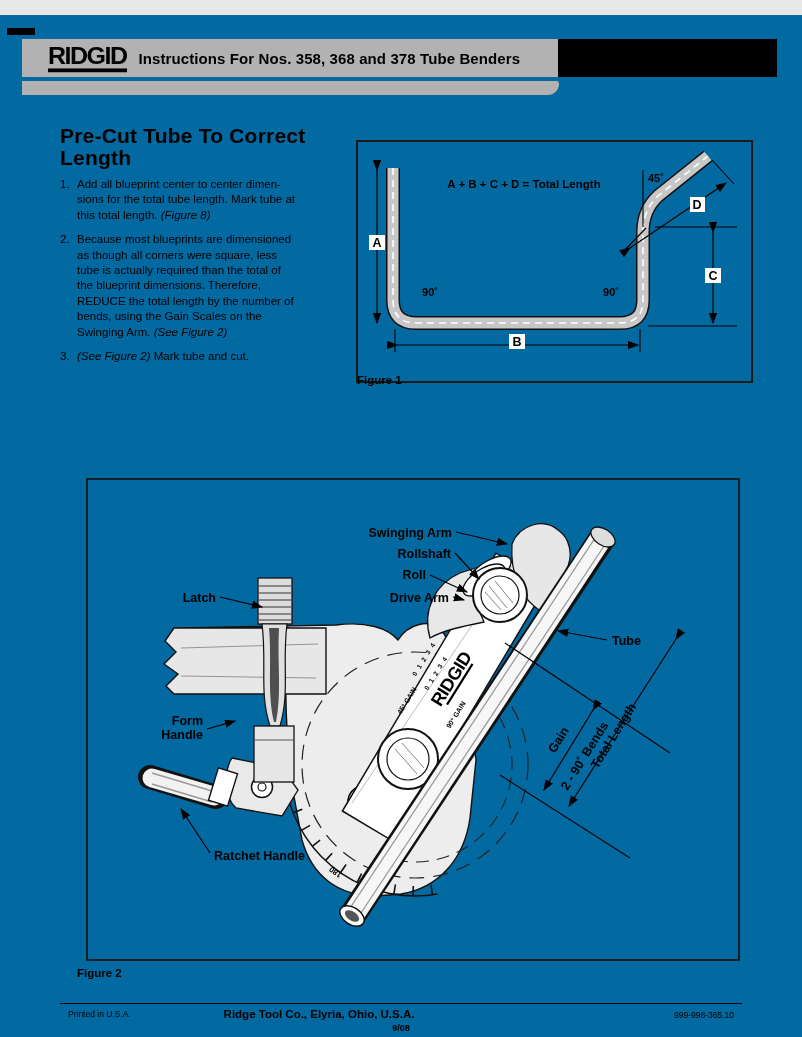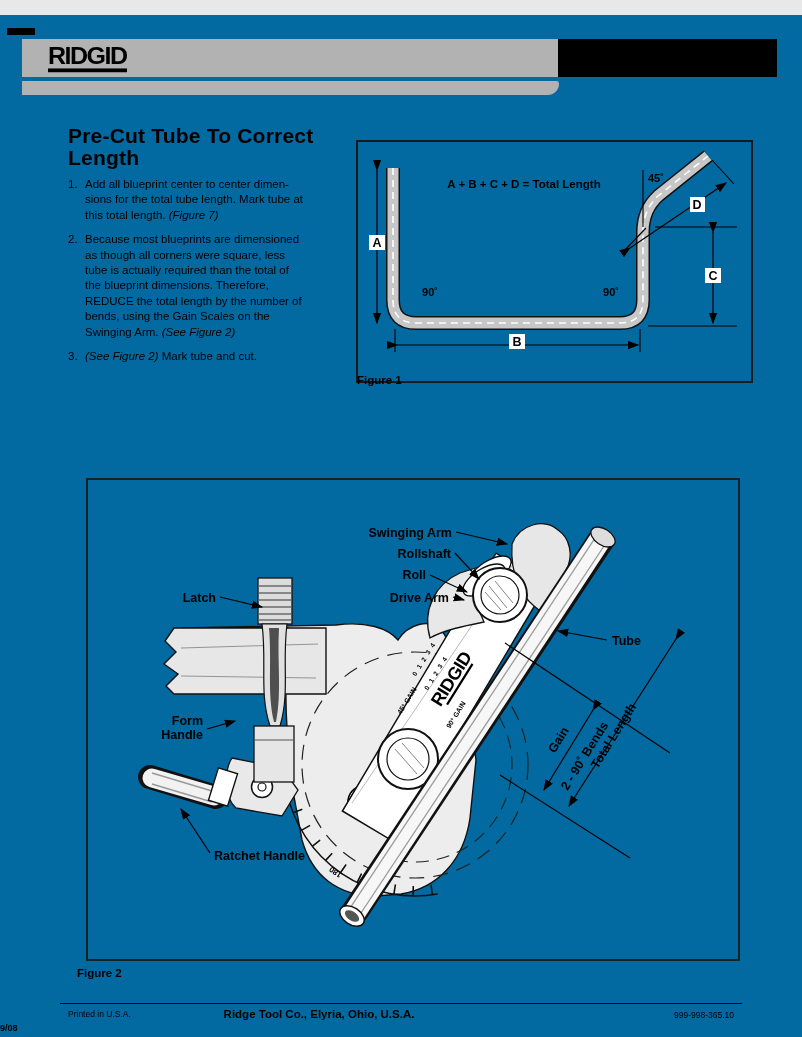--- a/index.html
+++ b/index.html
@@ -9,66 +9,67 @@
   .corner-mark{position:absolute;left:7px;top:13px;width:28px;height:7px;background:#000;}
   .bar1{position:absolute;left:22px;top:24px;width:536px;height:38px;background:#b2b2b2;
         display:flex;align-items:center;}
   .black-bar{position:absolute;left:558px;top:24px;width:219px;height:38px;background:#000;}
   .bar2{position:absolute;left:22px;top:66px;width:537px;height:14px;background:#b2b2b2;
         border-bottom-right-radius:13px;border-top-right-radius:3px;}
   .logo{margin-left:26px;font-size:25px;font-weight:bold;letter-spacing:-1.5px;line-height:1;
         border-bottom:4px solid #000;padding-bottom:1px;transform:scaleY(.95);}
   .hdr-title{margin-left:12px;font-size:15px;font-weight:bold;letter-spacing:0.1px;}
   
-  .col{position:absolute;left:68px;top:110px;width:276px;}
+  .col{position:absolute;left:60px;top:110px;width:276px;}
   .heading{font-size:21px;font-weight:bold;line-height:21.5px;letter-spacing:0.2px;
            white-space:pre-line;margin-bottom:9px;}
   .item{display:flex;margin-bottom:9px;font-size:11.5px;line-height:15.4px;}
   .item .num{width:17px;flex:none;}
   .item .txt{flex:1;white-space:pre-line;}
   .it{font-style:italic;}
   
   .fig1{position:absolute;left:356px;top:125px;width:397px;height:197px;}
   .fig1-cap{position:absolute;left:357px;top:359px;font-size:11.5px;font-weight:bold;}
   .fig2{position:absolute;left:86px;top:463px;width:654px;height:483px;}
   .fig2-cap{position:absolute;left:77px;top:952px;font-size:11.5px;font-weight:bold;}
   svg{display:block;}
   svg text{font-family:"Liberation Sans", sans-serif;}
   .lbl{font-size:12.5px;font-weight:bold;}
   .dimlbl{font-size:12.5px;font-weight:bold;}
   
   .foot-rule{position:absolute;left:60px;top:988px;width:682px;border-top:1.6px solid #000;}
   .foot-left{position:absolute;left:68px;top:994px;font-size:8.5px;}
   .foot-center{position:absolute;left:0;top:993px;width:638px;text-align:center;
                font-size:11.5px;font-weight:bold;}
-  .foot-date{position:absolute;left:0;top:1008px;width:802px;
+  .foot-date{position:absolute;left:0;top:1008px;width:802px;text-align:center;
              font-size:9px;font-weight:bold;}
   .foot-right{position:absolute;right:68px;top:995px;font-size:8.5px;}
 </style>
 </head>
 <body>
 
 <div class="page">
 
   <div class="corner-mark"></div>
   <div class="bar1">
     <div class="logo">RIDGID</div>
+    <div class="hdr-title">Instructions For Nos. 358, 368 and 378 Tube Benders</div>
   </div>
   <div class="black-bar"></div>
   <div class="bar2"></div>
 
   <div class="col">
     <div class="heading">Pre-Cut Tube To Correct
 Length</div>
 
     <div class="item">
       <div class="num">1.</div>
       <div class="txt"><span>Add all blueprint center to center dimen-
 sions for the total tube length. Mark tube at
-this total length. </span><span class="it">(Figure 7)</span><span></span></div>
+this total length. </span><span class="it">(Figure 8)</span><span></span></div>
     </div>
 
     <div class="item">
       <div class="num">2.</div>
       <div class="txt"><span>Because most blueprints are dimensioned
 as though all corners were square, less
 tube is actually required than the total of
 the blueprint dimensions. Therefore,
 REDUCE the total length by the number of
 bends, using the Gain Scales on the

